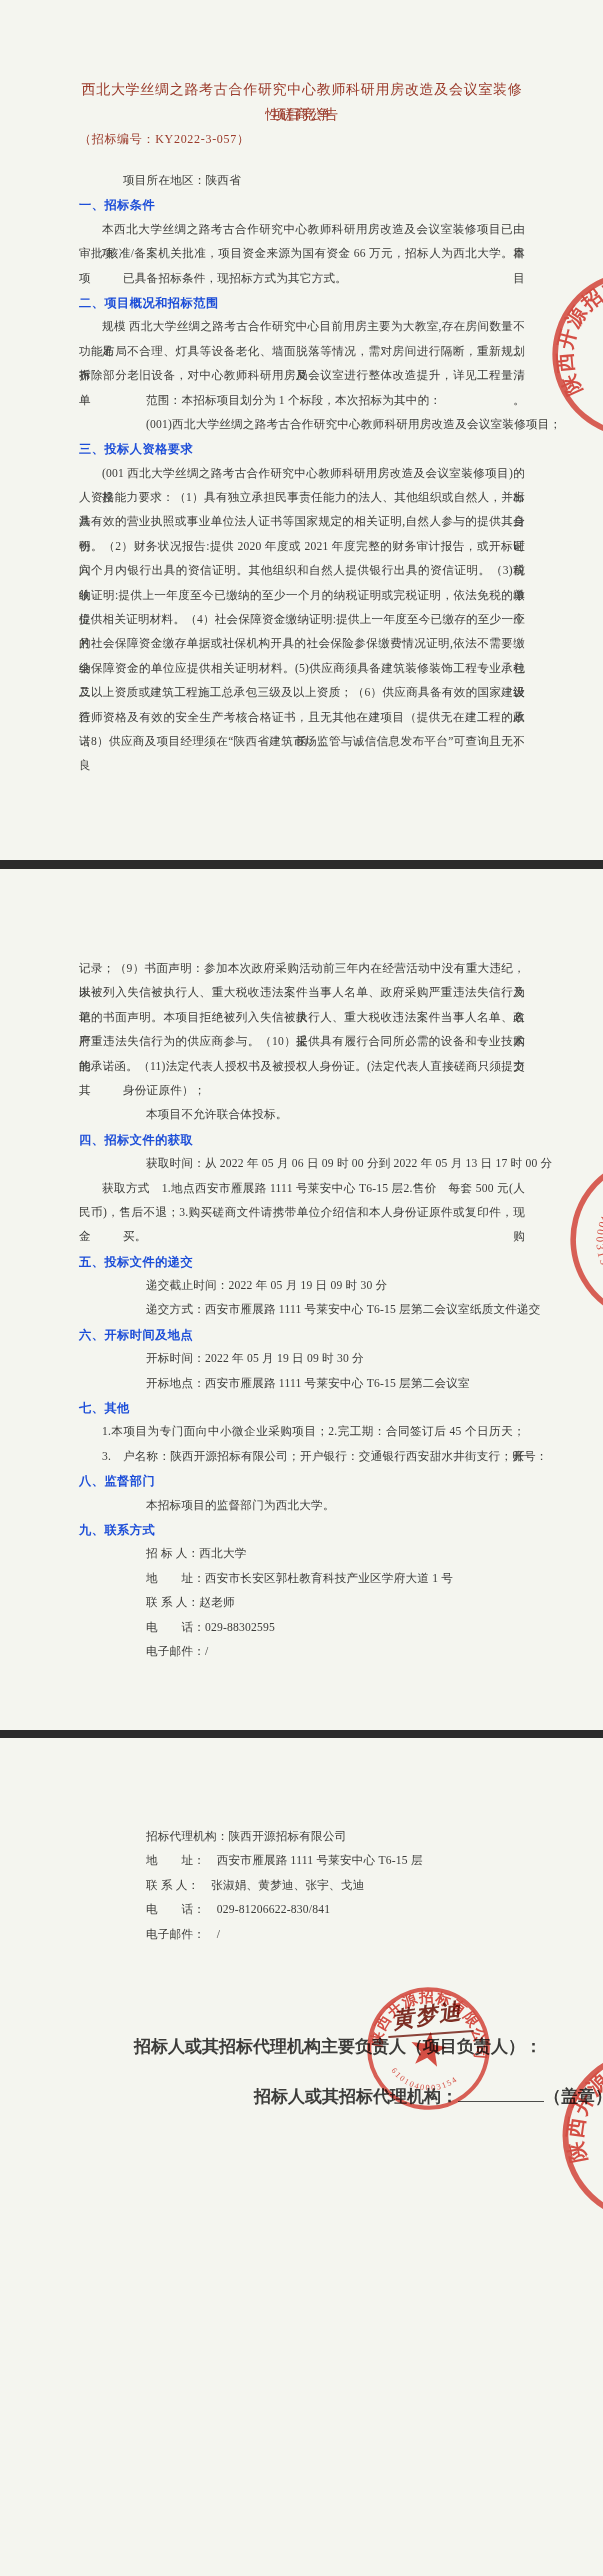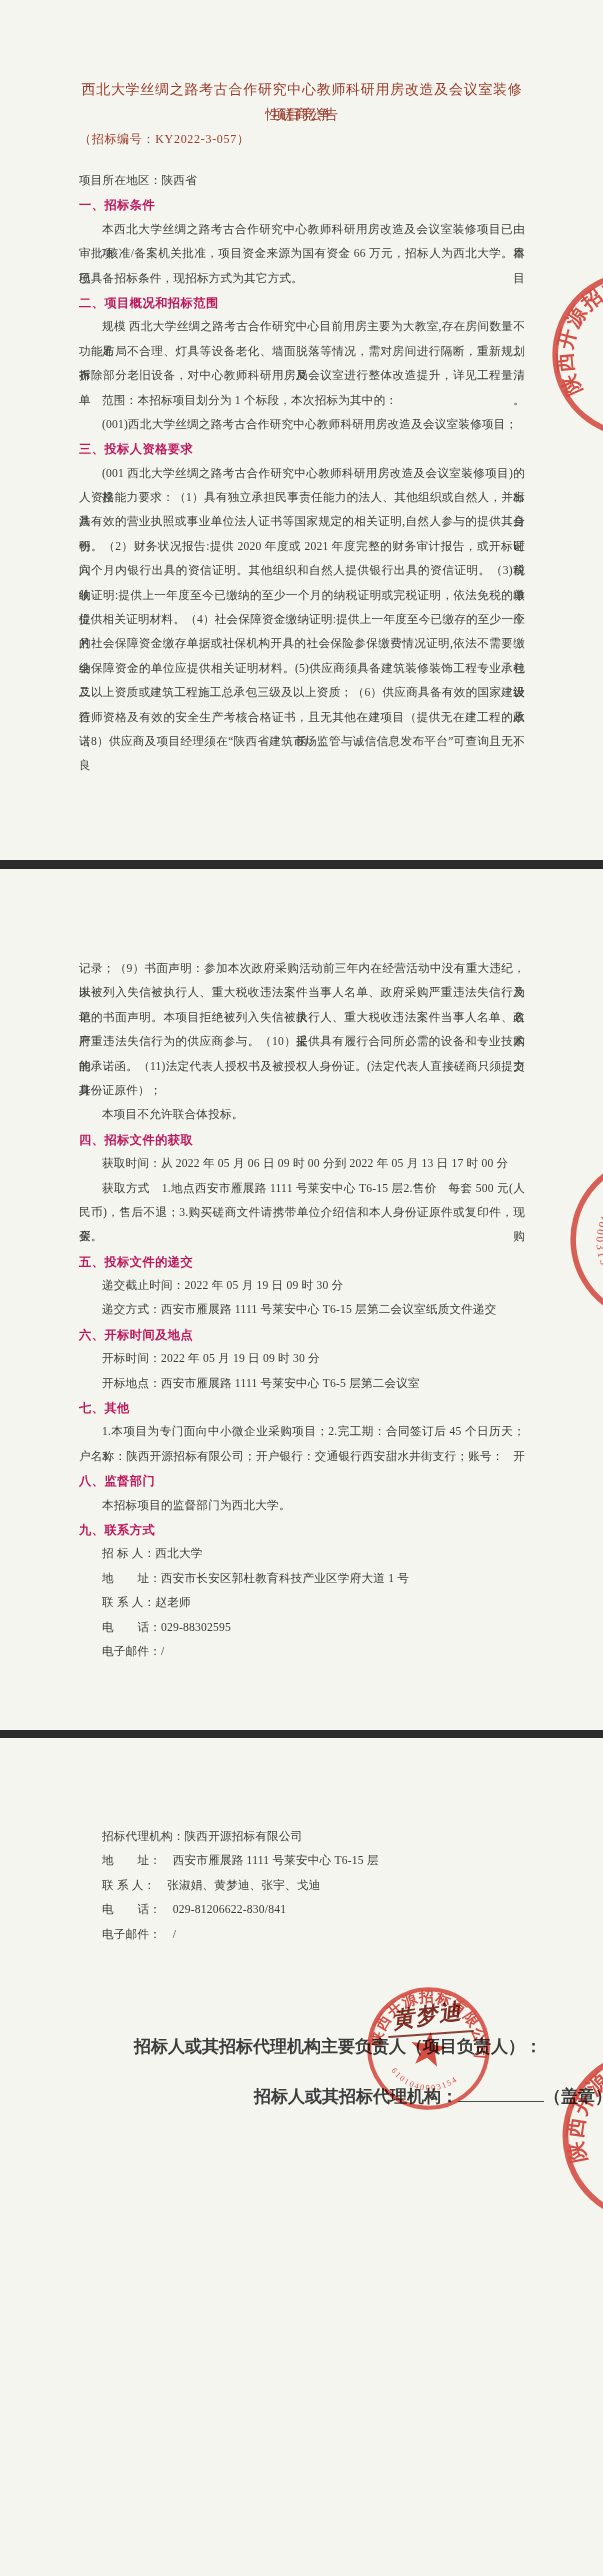--- a/index.html
+++ b/index.html
@@ -22,26 +22,26 @@
   .separator{
     position:absolute;left:0;width:604px;height:8.6px;background:#2b2b2b;
   }
   #sep1{top:860px;}
   #sep2{top:1730px;}
 
   .ln{
     height:24.4px;line-height:24.4px;font-size:11.6px;color:#3c3c3a;
     letter-spacing:0.2px;
   }
-  .s-plain{white-space:pre;}
+  .s-plain{white-space:pre;margin-left:44px;}
   .s-stretch{white-space:normal;text-align:justify;text-align-last:justify;}
   .s-indent{padding-left:23px;}
   .s-heading{
     font-family:"Liberation Sans","DejaVu Sans",sans-serif;
-    font-weight:700;font-size:12.2px;color:#be185d;letter-spacing:0.5px;
+    font-weight:700;font-size:12.2px;color:#1d4ed8;letter-spacing:0.5px;
   }
   .s-title{
     height:25px;line-height:25px;text-align:center;
     font-size:14px;color:#9a3a2a;letter-spacing:0.7px;padding-left:0;
   }
   .s-subtitle{
     height:25px;line-height:25px;text-align:left;
     font-size:12px;color:#9a3a2a;letter-spacing:0.7px;
   }
   .s-gap{height:17px;}
@@ -127,21 +127,21 @@
         <div class="ln s-heading">四、招标文件的获取</div>
         <div class="ln s-plain s-indent">获取时间：从 2022 年 05 月 06 日 09 时 00 分到 2022 年 05 月 13 日 17 时 00 分</div>
         <div class="ln s-stretch s-indent">获取方式　1.地点西安市雁展路 1111 号莱安中心 T6-15 层2.售价　每套 500 元(人</div>
         <div class="ln s-stretch">民币)，售后不退；3.购买磋商文件请携带单位介绍信和本人身份证原件或复印件，现金购</div>
         <div class="ln s-plain">买。</div>
         <div class="ln s-heading">五、投标文件的递交</div>
         <div class="ln s-plain s-indent">递交截止时间：2022 年 05 月 19 日 09 时 30 分</div>
         <div class="ln s-plain s-indent">递交方式：西安市雁展路 1111 号莱安中心 T6-15 层第二会议室纸质文件递交</div>
         <div class="ln s-heading">六、开标时间及地点</div>
         <div class="ln s-plain s-indent">开标时间：2022 年 05 月 19 日 09 时 30 分</div>
-        <div class="ln s-plain s-indent">开标地点：西安市雁展路 1111 号莱安中心 T6-5 层第二会议室</div>
+        <div class="ln s-plain s-indent">开标地点：西安市雁展路 1111 号莱安中心 T6-15 层第二会议室</div>
         <div class="ln s-heading">七、其他</div>
         <div class="ln s-stretch s-indent">1.本项目为专门面向中小微企业采购项目；2.完工期：合同签订后 45 个日历天； 3.开</div>
         <div class="ln s-plain">户名称：陕西开源招标有限公司；开户银行：交通银行西安甜水井街支行；账号：</div>
         <div class="ln s-heading">八、监督部门</div>
         <div class="ln s-plain s-indent">本招标项目的监督部门为西北大学。</div>
         <div class="ln s-heading">九、联系方式</div>
         <div class="ln s-plain s-indent">招 标 人：西北大学</div>
         <div class="ln s-plain s-indent">地　　址：西安市长安区郭杜教育科技产业区学府大道 1 号</div>
         <div class="ln s-plain s-indent">联 系 人：赵老师</div>
         <div class="ln s-plain s-indent">电　　话：029-88302595</div>

